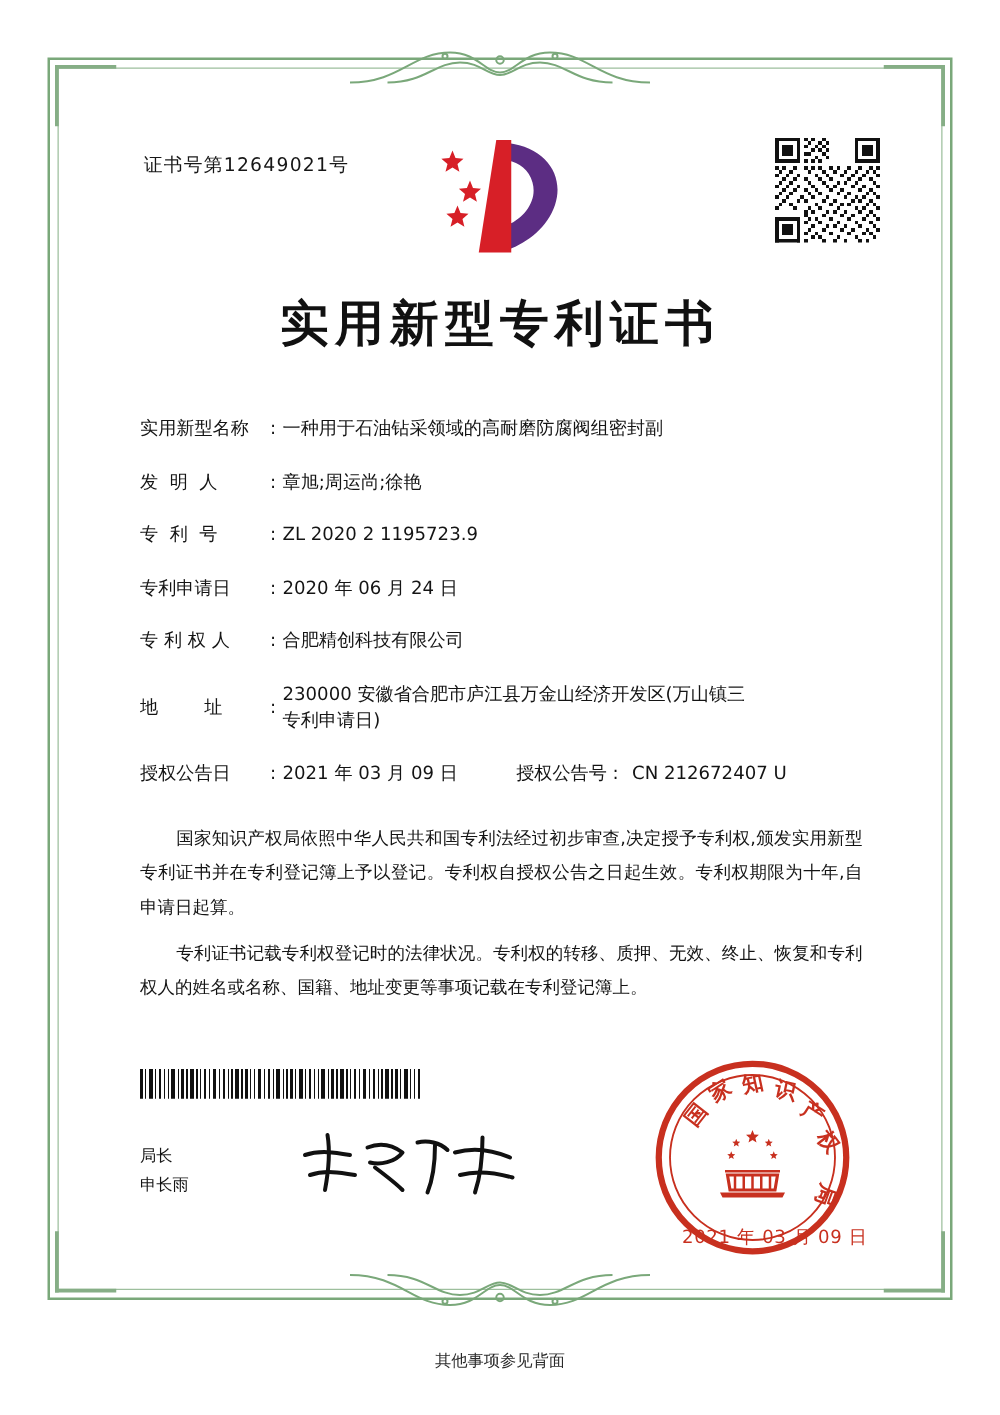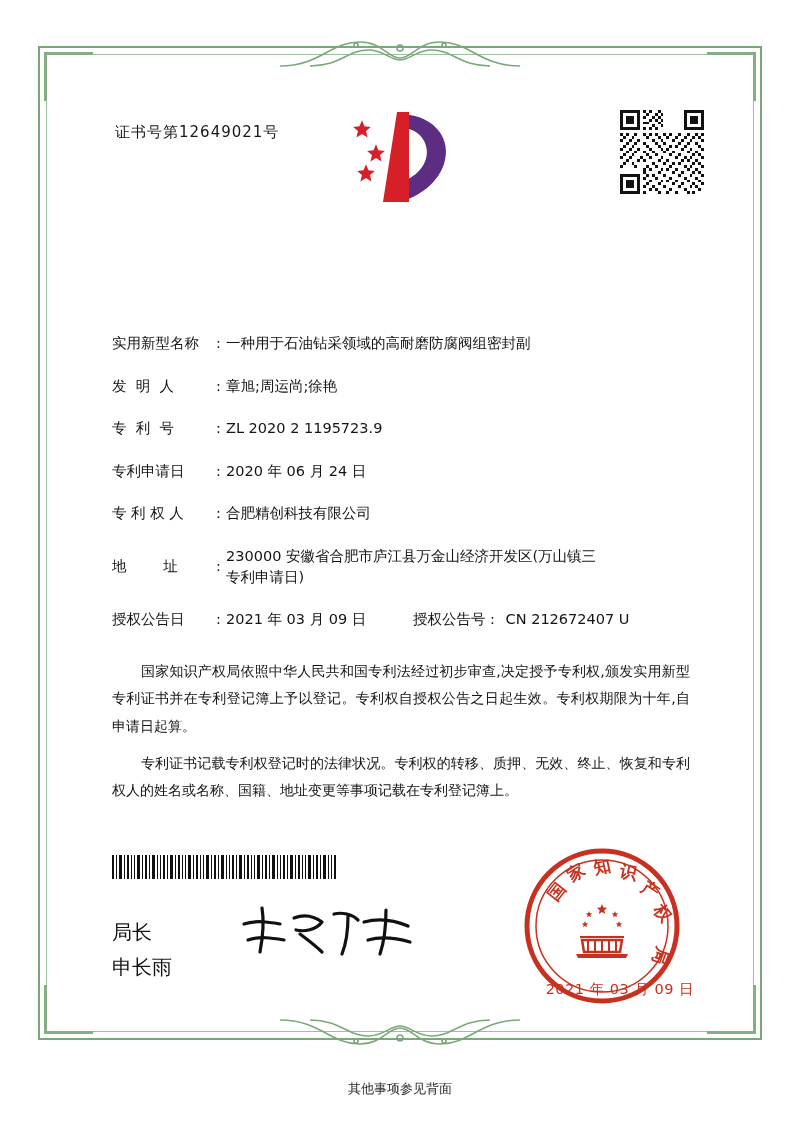--- a/index.html
+++ b/index.html
@@ -175,21 +175,21 @@
     top: 855px;
     width: 240px;
     height: 24px;
   }
 
   
   .sig-block {
     position: absolute;
     left: 112px;
     top: 915px;
-    font-size: 20px;
+    font-size: 13px;
     line-height: 1.75;
     font-family: "DejaVu Sans", sans-serif;
     color: #141414;
   }
   .signature-script {
     position: absolute;
     left: 238px;
     top: 900px;
     width: 180px;
     height: 62px;
@@ -466,20 +466,21 @@
         <rect x="27" y="27" width="1" height="1"></rect>
       <rect x="8" y="28" width="1" height="1"></rect>
         <rect x="13" y="28" width="1" height="1"></rect>
         <rect x="16" y="28" width="1" height="1"></rect>
       <rect x="19" y="28" width="1" height="1"></rect>
         <rect x="23" y="28" width="1" height="1"></rect>
         <rect x="25" y="28" width="1" height="1"></rect>
     </g>
   </svg>
 
+  <div class="title">实用新型专利证书</div>
 
   <div class="fields">
 
     <div class="field-row">
       <span class="field-label">实用新型名称</span>
       <span class="field-colon">:</span>
       <span class="field-value">一种用于石油钻采领域的高耐磨防腐阀组密封副</span>
     </div>
 
     <div class="field-row">

